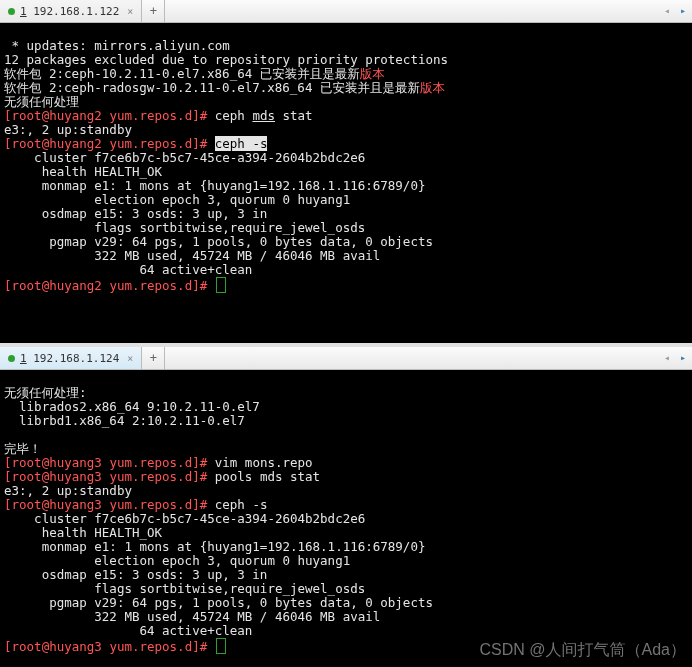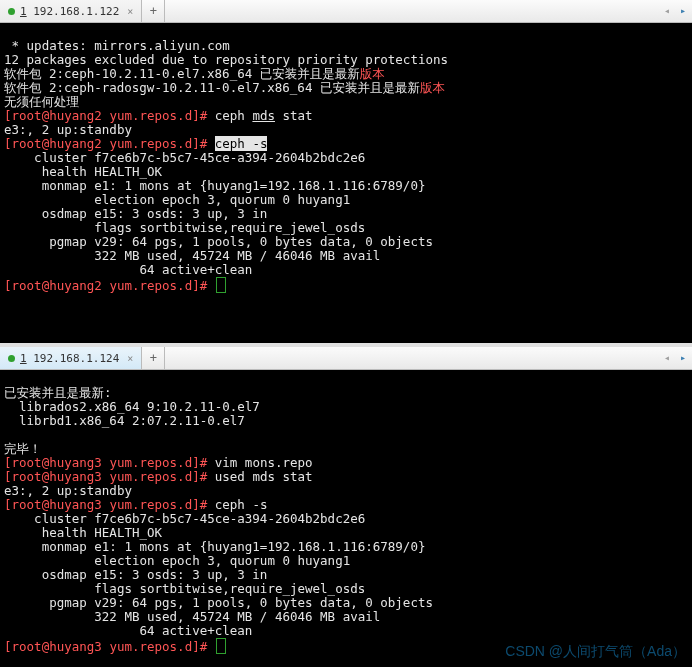--- a/index.html
+++ b/index.html
@@ -102,22 +102,22 @@
     border: 1px solid #2fa02f;
     background: transparent;
     vertical-align: text-bottom;
     margin-left: 1px;
   }
   .watermark {
     position: absolute;
     right: 6px;
     bottom: 6px;
     font-family: Arial, sans-serif;
-    font-size: 14px;
-    color: #0c4a6e;
+    font-size: 16px;
+    color: #737373;
     text-shadow: 0 0 2px rgba(0,0,0,.5);
     pointer-events: none;
   }
 </style>
 </head>
 <body>
 
 <div class="pane">
   <div class="tabbar">
     <div class="tab active">
@@ -166,27 +166,27 @@
       <span>192.168.1.124</span>
       <span class="tab-close">×</span>
     </div>
     <div class="add-tab">+</div>
     <div class="tab-arrows">
       <span class="arrow-btn">◂</span>
       <span class="arrow-btn enabled">▸</span>
     </div>
   </div>
   <div class="terminal term2">
-<span class="white">已安装并且是最新:</span>
+<span class="white">无须任何处理:</span>
 <span class="white">  librados2.x86_64 9:10.2.11-0.el7</span>
-<span class="white">  librbd1.x86_64 2:07.2.11-0.el7</span>
+<span class="white">  librbd1.x86_64 2:10.2.11-0.el7</span>
 <span class="white"></span>
 <span class="white">完毕！</span>
 <span class="red-txt">[</span><span class="root-user">root</span><span class="user-at">@</span><span class="host">huyang3</span><span style="color:#ff5555"> yum.repos.d</span><span class="red-txt">]</span><span class="prompt-end"># </span><span class="white">vim mons.repo</span>
-<span class="red-txt">[</span><span class="root-user">root</span><span class="user-at">@</span><span class="host">huyang3</span><span style="color:#ff5555"> yum.repos.d</span><span class="red-txt">]</span><span class="prompt-end"># </span><span class="white">used mds stat</span>
+<span class="red-txt">[</span><span class="root-user">root</span><span class="user-at">@</span><span class="host">huyang3</span><span style="color:#ff5555"> yum.repos.d</span><span class="red-txt">]</span><span class="prompt-end"># </span><span class="white">pools mds stat</span>
 <span class="white">e3:, 2 up:standby</span>
 <span class="red-txt">[</span><span class="root-user">root</span><span class="user-at">@</span><span class="host">huyang3</span><span style="color:#ff5555"> yum.repos.d</span><span class="red-txt">]</span><span class="prompt-end"># </span><span class="white">ceph -s</span>
 <span class="white">    cluster f7ce6b7c-b5c7-45ce-a394-2604b2bdc2e6</span>
 <span class="white">     health HEALTH_OK</span>
 <span class="white">     monmap e1: 1 mons at {huyang1=192.168.1.116:6789/0}</span>
 <span class="white">            election epoch 3, quorum 0 huyang1</span>
 <span class="white">     osdmap e15: 3 osds: 3 up, 3 in</span>
 <span class="white">            flags sortbitwise,require_jewel_osds</span>
 <span class="white">      pgmap v29: 64 pgs, 1 pools, 0 bytes data, 0 objects</span>
 <span class="white">            322 MB used, 45724 MB / 46046 MB avail</span>

